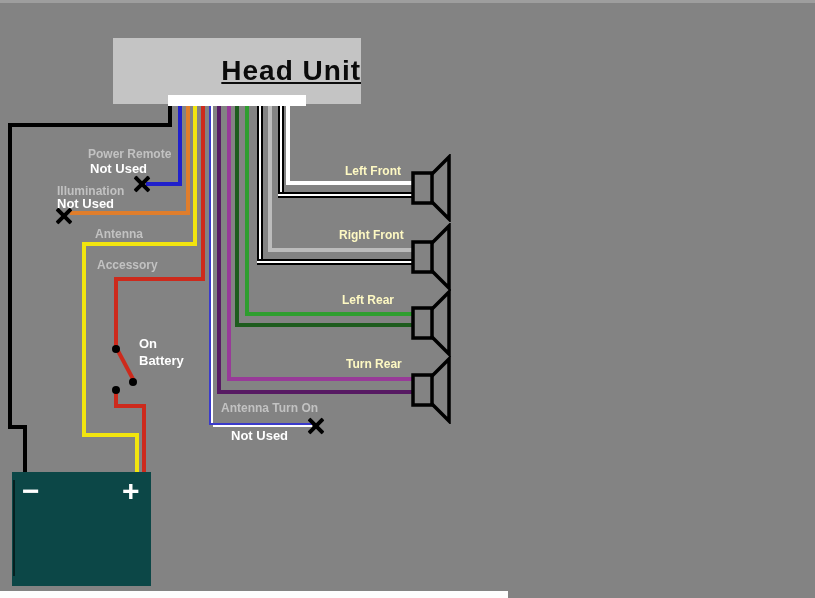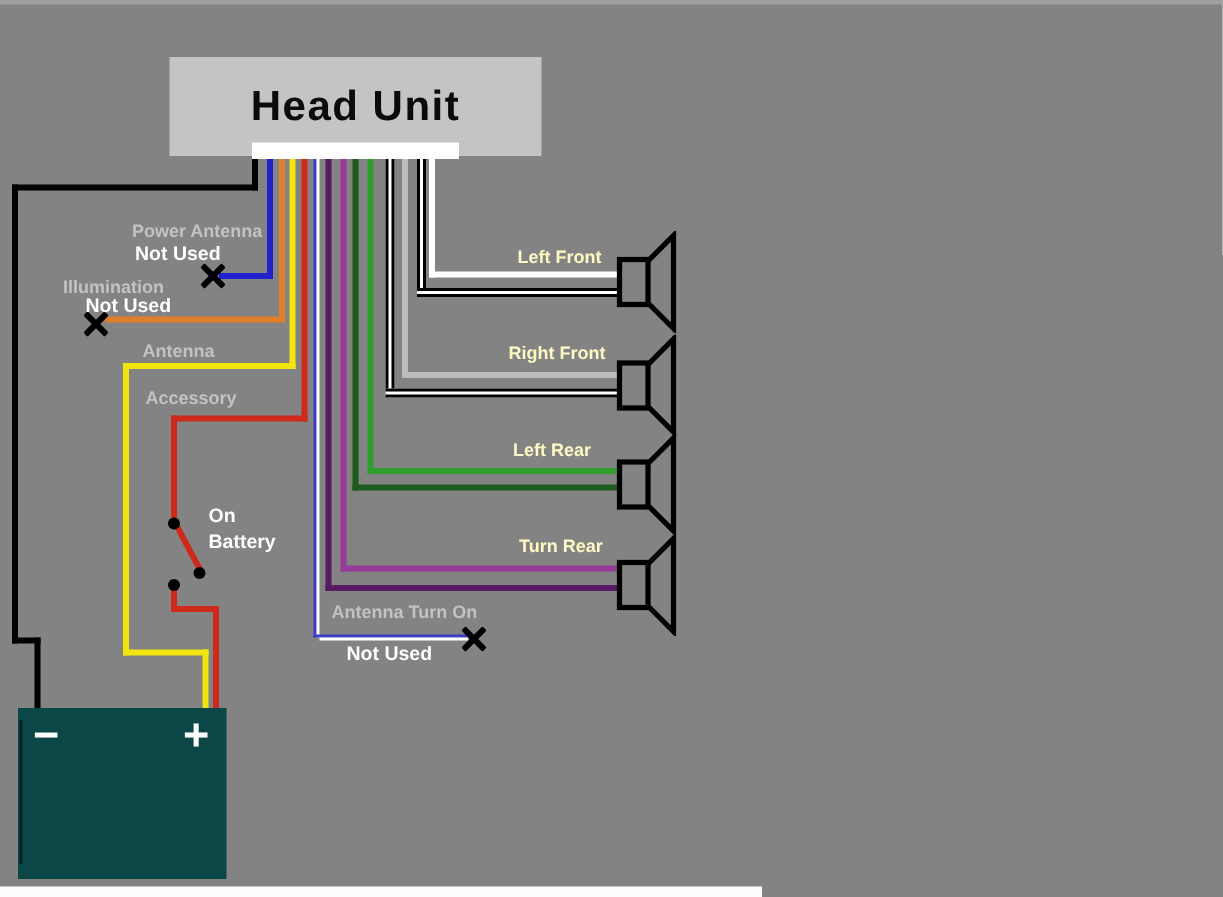--- a/index.html
+++ b/index.html
@@ -7,22 +7,22 @@
   body { font-family: "Liberation Sans", sans-serif; }
   #canvas { position: relative; width: 815px; height: 598px; }
   .wire { position: absolute; }
   .sand-v { position: absolute; background: #fff; border-left: 2px solid #000; border-right: 2px solid #000; }
   .sand-h { position: absolute; background: #fff; border-top: 2px solid #000; border-bottom: 2px solid #000; }
   .lbl { position: absolute; font-weight: bold; white-space: nowrap; }
   .lbl-gray { font-size: 12px; color: #c2c2c2; }
   .lbl-white { font-size: 13px; color: #ffffff; }
   .lbl-speaker { font-size: 12px; color: #fef9c3; }
   #head-unit-box { position: absolute; left: 113px; top: 38px; width: 248px; height: 66px;
-    display: flex; align-items: center; justify-content: center;
-    font-size: 28px; font-weight: bold; color: #0b0b0b; letter-spacing: 1px; }
+    display: flex; align-items: center; justify-content: flex-end;
+    font-size: 28px; font-weight: bold; color: #0b0b0b; letter-spacing: 1px; text-decoration: underline; }
   #connector { position: absolute; left: 168px; top: 95px; width: 138px; height: 11px; }
   .xmark { position: absolute; width: 20px; height: 20px; }
   .xbar { position: absolute; left: 0; top: 8px; width: 20px; height: 4px; border-radius: 1px; }
   .xbar.a { transform: rotate(45deg); }
   .xbar.b { transform: rotate(-45deg); }
   .dot { position: absolute; width: 8px; height: 8px; border-radius: 50%; background: #000; }
   #switch-blade { position: absolute; left: 115px; top: 347px; width: 39px; height: 4px;
     transform-origin: 2px 2px; transform: rotate(62deg); }
   #battery-box { position: absolute; left: 12px; top: 472px; width: 139px; height: 114px; }
   #battery-inner-line { position: absolute; left: 1px; top: 8px; width: 2px; height: 96px; background: rgba(0,0,0,0.55); }
@@ -107,23 +107,23 @@
   </div>
   <div class="xmark" style="left:54px;top:206px">
     <div class="xbar a" style="background-color: rgb(0, 0, 0);"></div>
     <div class="xbar b" style="background-color: rgb(0, 0, 0);"></div>
   </div>
   <div class="xmark" style="left:306px;top:416px">
     <div class="xbar a" style="background-color: rgb(0, 0, 0);"></div>
     <div class="xbar b" style="background-color: rgb(0, 0, 0);"></div>
   </div>
 
-  <div class="lbl lbl-gray" style="left:88px;top:147px">Power Antenna</div>
+  <div class="lbl lbl-gray" style="left:88px;top:147px">Power Remote</div>
   <div class="lbl lbl-white" style="left:90px;top:161px">Not Used</div>
-  <div class="lbl lbl-gray" style="left:42px;top:184px">Illumination</div>
+  <div class="lbl lbl-gray" style="left:57px;top:184px">Illumination</div>
   <div class="lbl lbl-white" style="left:57px;top:196px">Not Used</div>
   <div class="lbl lbl-gray" style="left:95px;top:227px">Antenna</div>
   <div class="lbl lbl-gray" style="left:97px;top:258px">Accessory</div>
   <div class="lbl lbl-white" id="on-switch-label" style="left:139px;top:335px">
     <span>On</span><br>
     <span>Battery</span>
   </div>
   <div class="lbl lbl-gray" style="left:221px;top:401px">Antenna Turn On</div>
   <div class="lbl lbl-white" style="left:231px;top:428px">Not Used</div>
 

